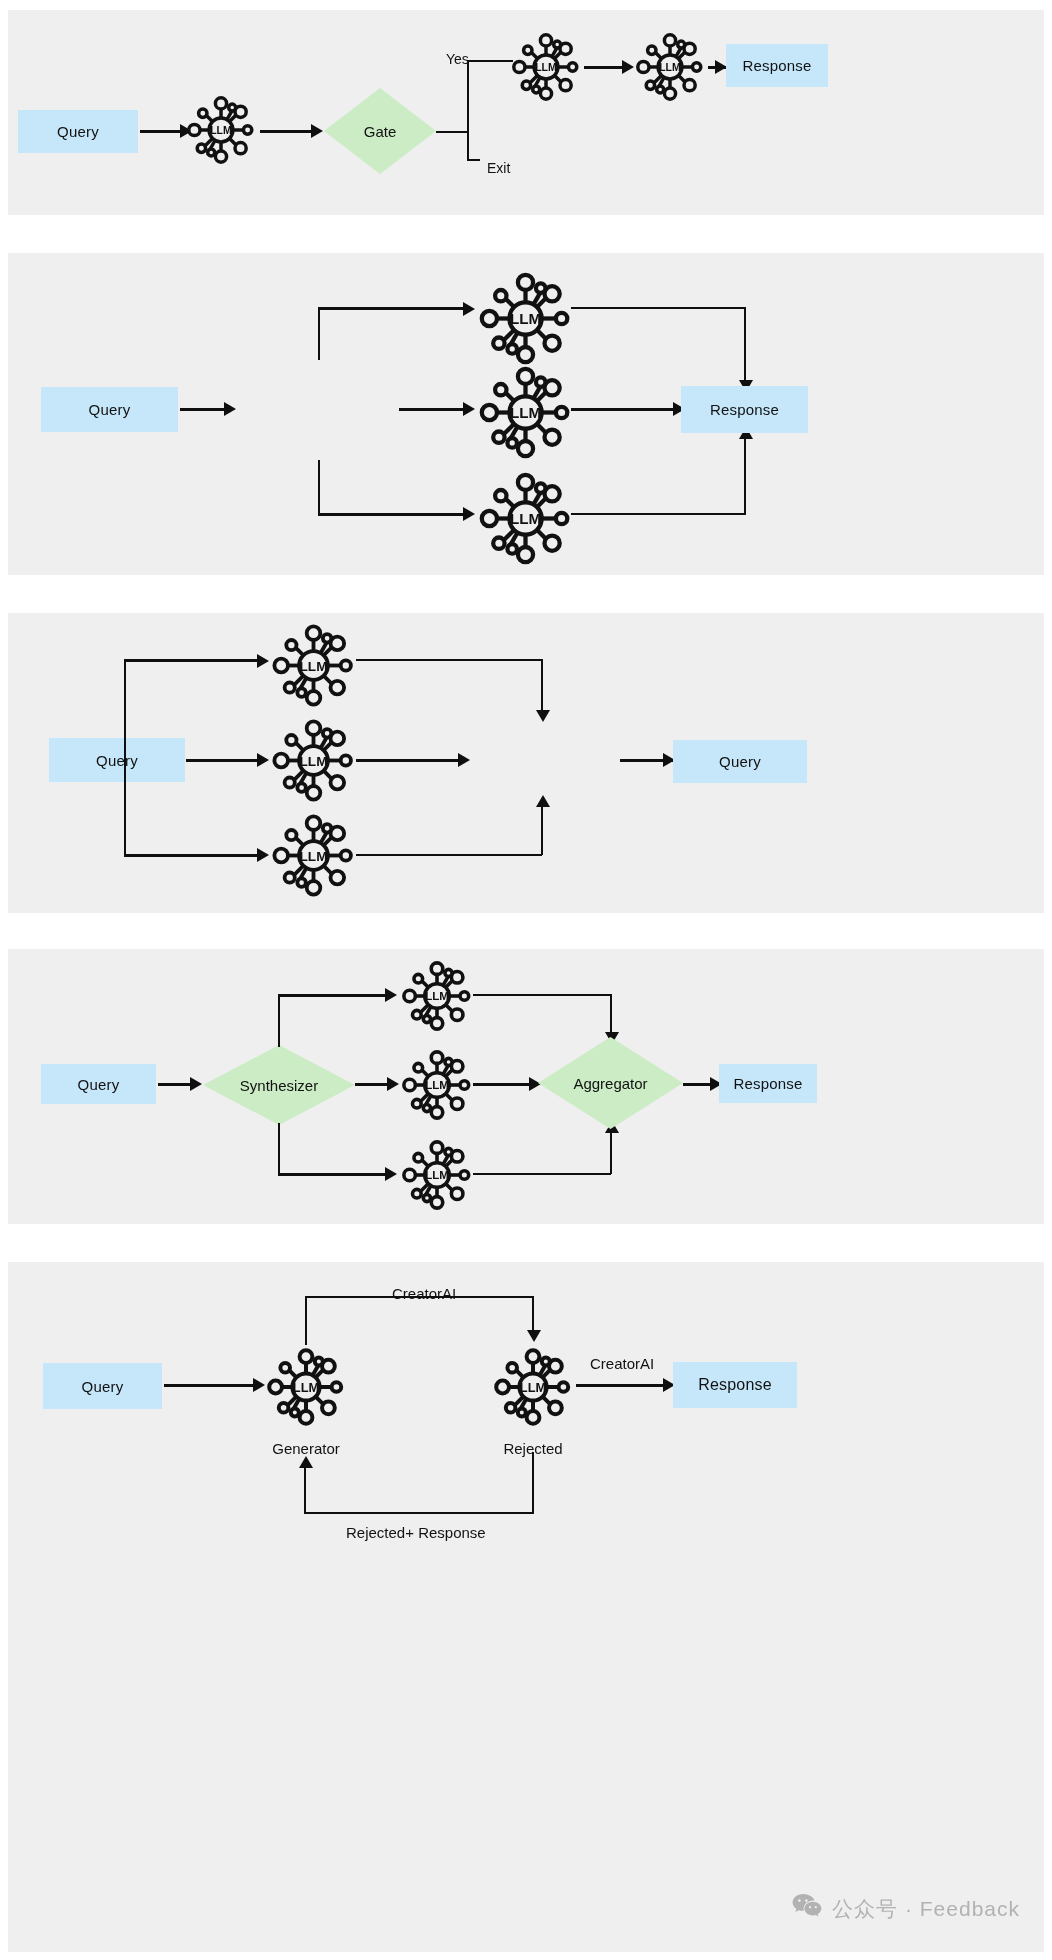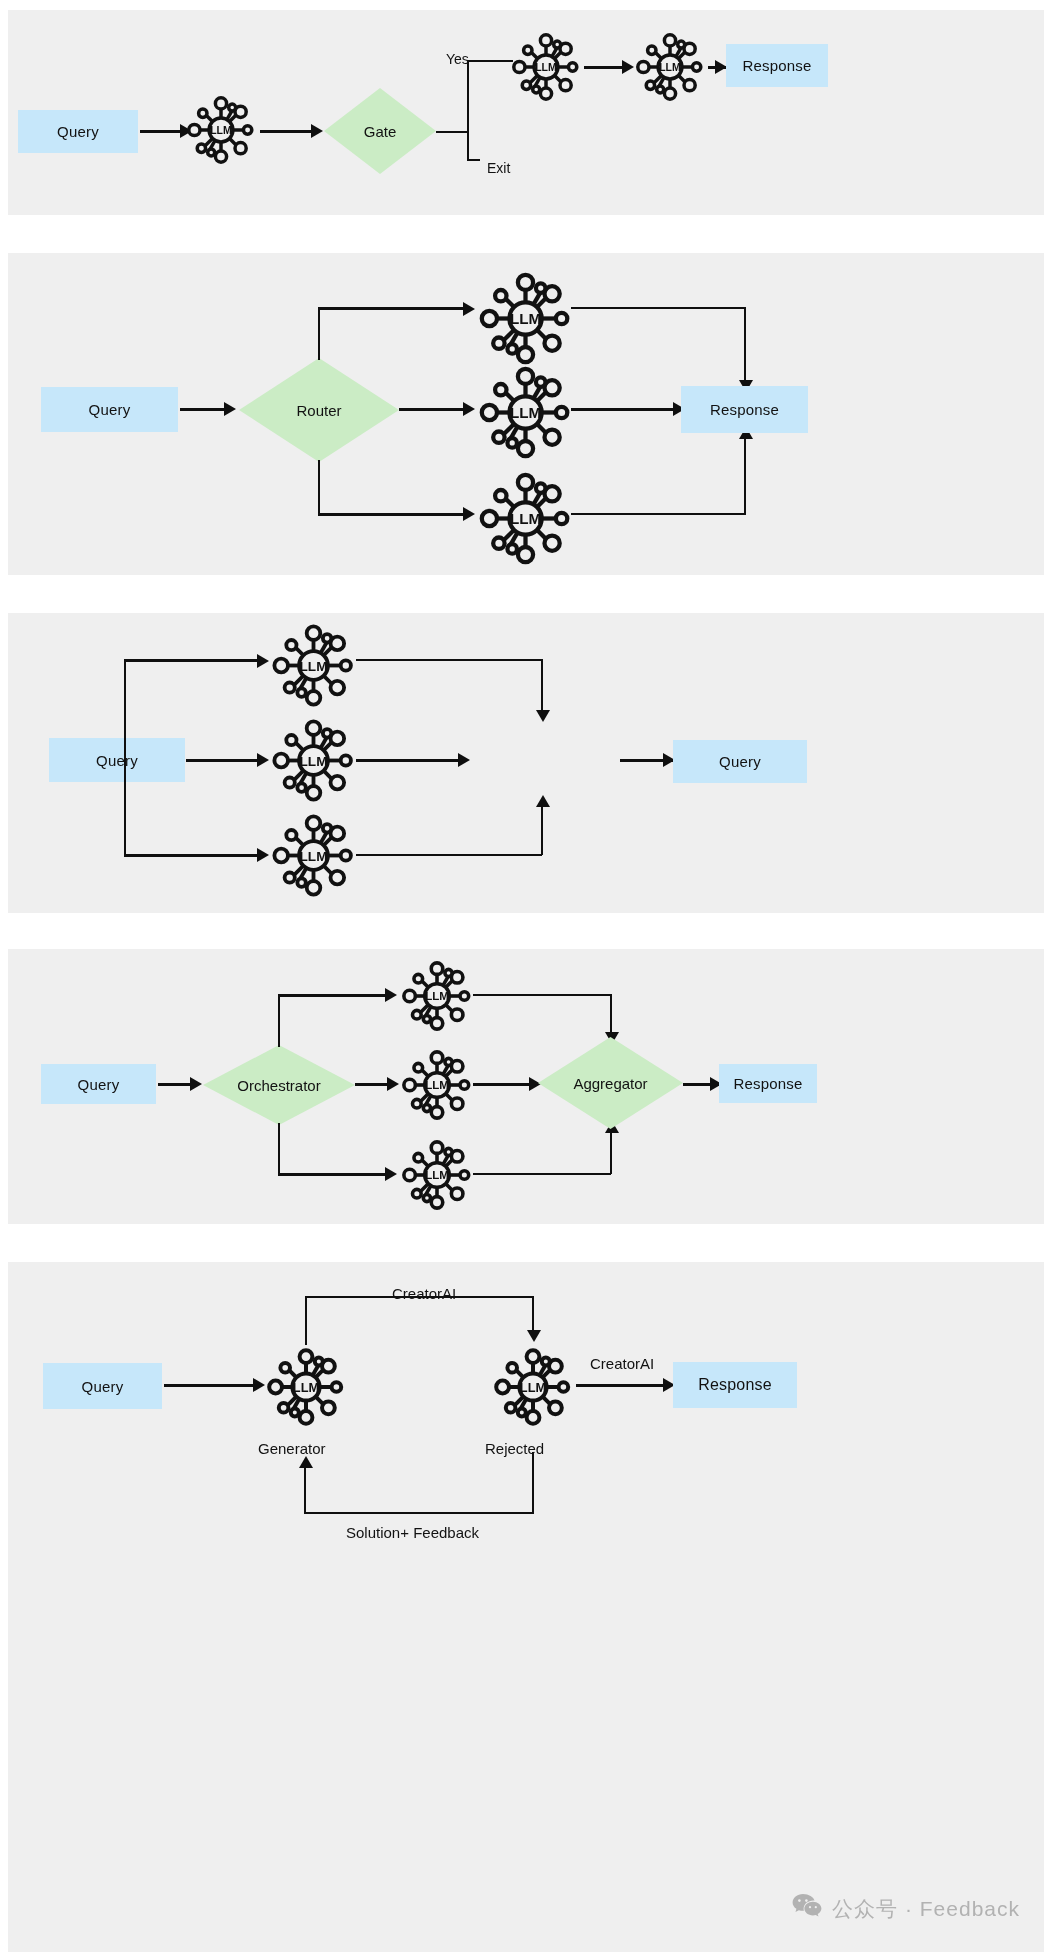--- a/index.html
+++ b/index.html
@@ -68,21 +68,21 @@
     position: absolute;
     font-size: 14px;
     color: #121212;
     white-space: nowrap;
   }
   .nlabel {
     position: absolute;
     font-size: 15px;
     color: #121212;
     white-space: nowrap;
-    text-align: left;
+    text-align: center;
   }
 
   
   .llm { position: absolute; }
   .llm svg { display: block; }
 
   
   #watermark {
     position: absolute;
     right: 24px;
@@ -228,23 +228,20 @@
   </div>
 </div>
 
 <div class="panel" id="panel-2">
   <div class="stage">
     <div class="iobox" style="left:33px; top:134px; width:137px; height:45px;">Query</div>
 
     <div class="ln hline" style="left:172px; top:155px; width:48px;"></div>
     <div class="arrowR" style="left:216px; top:149px;"></div>
 
-    <div class="diamond" style="left:231px; top:105px; width:160px; height:104px;">
-      <span>Router</span>
-    </div>
 
     <div class="ln vthin thin" style="left:310px; top:55px; height:52px;"></div>
     <div class="ln hline" style="left:310px; top:54px; width:150px;"></div>
     <div class="arrowR" style="left:455px; top:49px;"></div>
 
     <div class="ln hline" style="left:391px; top:155px; width:70px;"></div>
     <div class="arrowR" style="left:455px; top:149px;"></div>
 
     <div class="ln vthin thin" style="left:310px; top:207px; height:55px;"></div>
     <div class="ln hline" style="left:310px; top:260px; width:150px;"></div>
@@ -485,21 +482,21 @@
 </div>
 
 <div class="panel" id="panel-4">
   <div class="stage">
     <div class="iobox" style="left:33px; top:115px; width:115px; height:40px;">Query</div>
 
     <div class="ln hline" style="left:150px; top:134px; width:36px;"></div>
     <div class="arrowR" style="left:182px; top:128px;"></div>
 
     <div class="diamond" style="left:195px; top:96px; width:152px; height:80px;">
-      <span>Orchestrator</span>
+      <span>Synthesizer</span>
     </div>
 
     <div class="ln vthin thin" style="left:270px; top:46px; height:52px;"></div>
     <div class="ln hline" style="left:270px; top:45px; width:112px;"></div>
     <div class="arrowR" style="left:377px; top:39px;"></div>
 
     <div class="ln hline" style="left:347px; top:134px; width:40px;"></div>
     <div class="arrowR" style="left:379px; top:128px;"></div>
 
     <div class="ln vthin thin" style="left:270px; top:174px; height:52px;"></div>
@@ -701,21 +698,21 @@
     <div class="ln hline" style="left:568px; top:122px; width:95px;"></div>
     <div class="arrowR" style="left:655px; top:116px;"></div>
     <div class="elabel" style="left:582px; top:93px; font-size:15px;">CreatorAI</div>
 
     <div class="iobox" style="left:665px; top:100px; width:124px; height:46px; font-size:16px;">Response</div>
 
     <div class="ln vthin thin" style="left:524px; top:190px; height:62px;"></div>
     <div class="ln hthin thin" style="left:296px; top:250px; width:229px;"></div>
     <div class="ln vthin thin" style="left:296px; top:202px; height:50px;"></div>
     <div class="arrowU" style="left:291px; top:194px;"></div>
-    <div class="elabel" style="left:338px; top:262px; font-size:15px;">Solution+ Feedback</div>
+    <div class="elabel" style="left:338px; top:262px; font-size:15px;">Rejected+ Response</div>
 
     <div id="watermark">
       <span class="wcicon">
         <svg width="30" height="26" viewBox="0 0 30 26" aria-hidden="true">
           <path d="M11 1C5.2 1 0.6 4.8 0.6 9.4c0 2.6 1.5 4.9 3.8 6.4L3.5 19l3.4-1.8c1.3 0.4 2.7 0.6 4.1 0.6 0.3 0 0.6 0 0.9 0-0.2-0.7-0.3-1.4-0.3-2.1 0-4.5 4.4-8.1 9.8-8.1 0.4 0 0.7 0 1.1 0.1C21.6 4 16.8 1 11 1z" fill="#b2b2b2"></path>
           <circle cx="7.4" cy="7.6" r="1.3" fill="#efefef"></circle>
           <circle cx="14.4" cy="7.6" r="1.3" fill="#efefef"></circle>
           <path d="M29.4 15.6c0-3.8-3.8-6.9-8.5-6.9s-8.5 3.1-8.5 6.9c0 3.8 3.8 6.9 8.5 6.9 1 0 1.9-0.1 2.8-0.4l2.8 1.5-0.8-2.5c2.3-1.3 3.7-3.3 3.7-5.5z" fill="#b2b2b2"></path>
           <circle cx="18" cy="14.2" r="1.1" fill="#efefef"></circle>
           <circle cx="23.8" cy="14.2" r="1.1" fill="#efefef"></circle>

